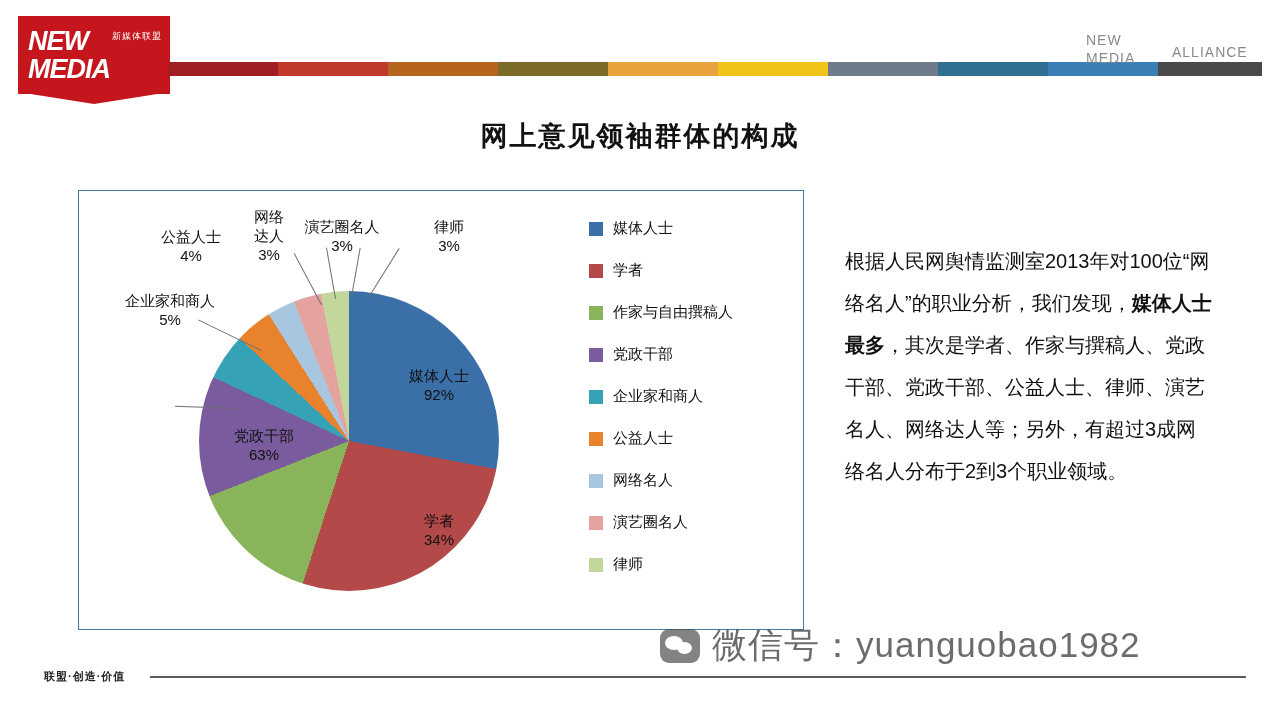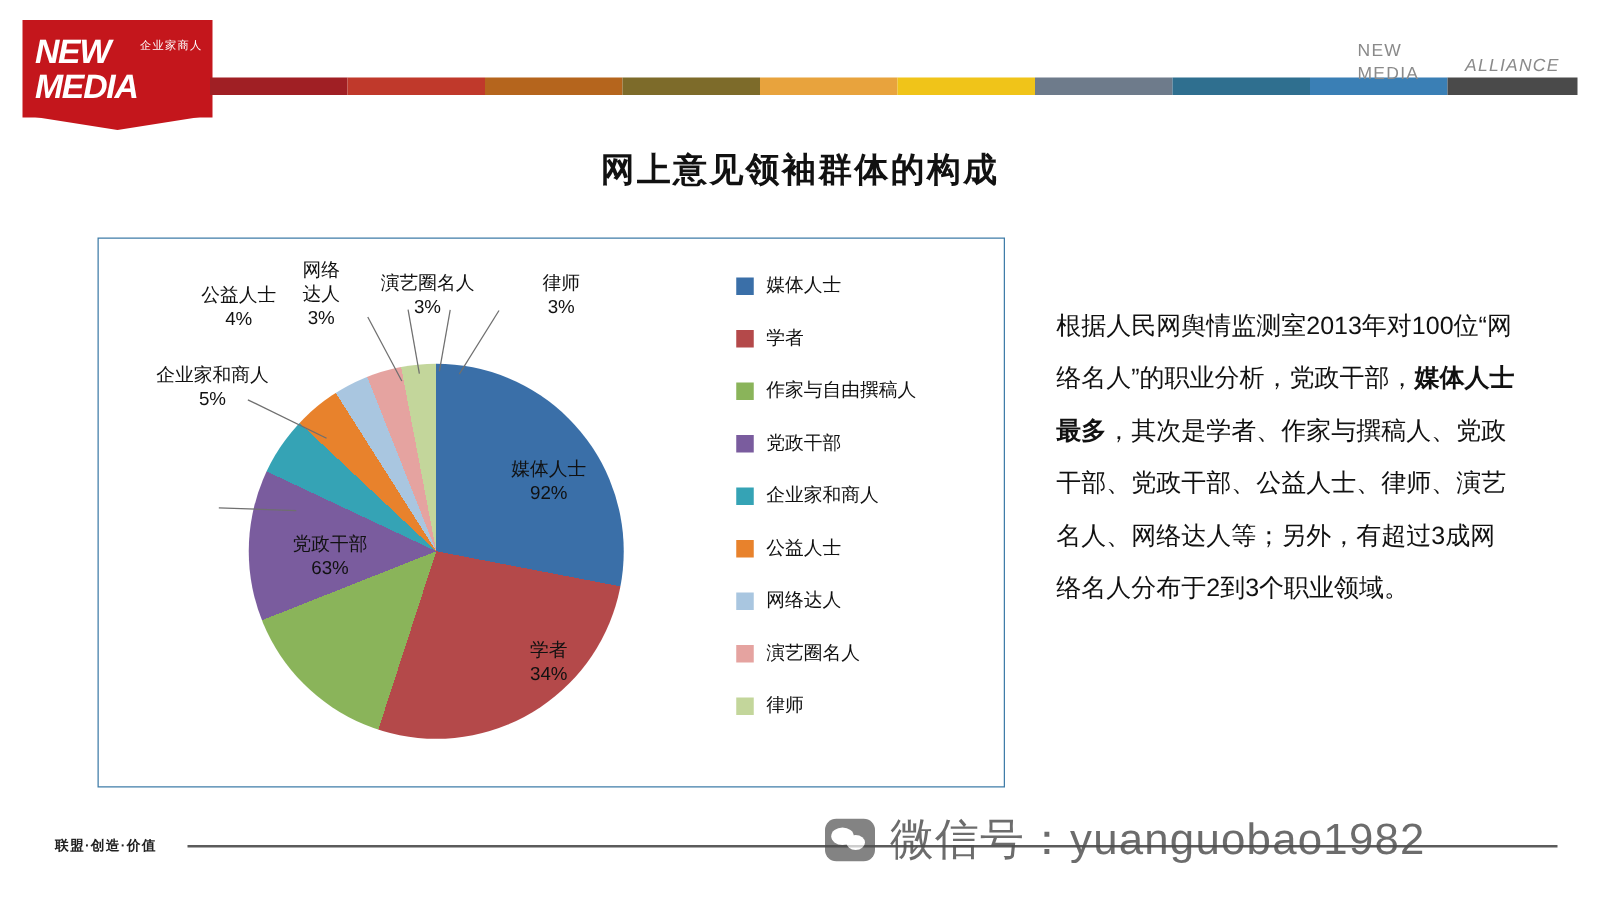--- a/index.html
+++ b/index.html
@@ -42,21 +42,21 @@
     border-right: 76px solid transparent;
     border-top: 12px solid #c4161c;
   }
 
   .bar-strip { position: absolute; top: 62px; left: 168px; height: 14px; width: 1094px; display: flex; }
   .bar-seg { height: 14px; }
 
   .brand-right { position: absolute; right: 18px; top: 30px; width: 220px; height: 34px; }
   .brand-new  { position: absolute; left: 44px; top: 2px;  font-size: 14px; color: #8a8a8a; letter-spacing: 1px; }
   .brand-media{ position: absolute; left: 44px; top: 20px; font-size: 14px; color: #8a8a8a; letter-spacing: 1px; }
-  .brand-alliance { position: absolute; left: 130px; top: 14px; font-size: 14px; color: #8a8a8a; letter-spacing: 1px; font-style: italic; }
+  .brand-alliance { position: absolute; left: 130px; top: 14px; font-size: 14px; color: #8a8a8a; letter-spacing: 1px; }
 
   
   .title {
     position: absolute; top: 118px; left: 0; width: 1280px;
     text-align: center;
     font-size: 27px; font-weight: bold; color: #111111;
     letter-spacing: 2px;
   }
 
   
@@ -96,21 +96,21 @@
     font-size: 11px; font-weight: bold; color: #222;
     letter-spacing: 1px;
   }
   .footer-rule {
     position: absolute; left: 150px; bottom: 42px;
     width: 1096px; height: 2px; background: #5b5b5b;
   }
 
   
   .watermark {
-    position: absolute; left: 660px; top: 648px;
+    position: absolute; left: 660px; top: 622px;
     display: flex; align-items: center;
     font-size: 35px; color: #4d4d4d; opacity: .82;
     letter-spacing: 1px;
   }
   .wechat-badge {
     width: 40px; height: 34px; border-radius: 9px;
     background: #4d4d4d; opacity: .85;
     margin-right: 12px; position: relative;
   }
   .wechat-badge:before, .wechat-badge:after {
@@ -119,21 +119,21 @@
   .wechat-badge:before { width: 18px; height: 14px; left: 5px; top: 7px; }
   .wechat-badge:after  { width: 15px; height: 12px; left: 17px; top: 13px; }
 </style>
 </head>
 <body>
 
 <div class="header">
   <div class="logo-box">
     <div class="logo-new">NEW</div>
     <div class="logo-media">MEDIA</div>
-    <div class="logo-cn">企业家商人</div>
+    <div class="logo-cn">新媒体联盟</div>
   </div>
 
   <div class="bar-strip">
     <div class="bar-seg" style="width:110px;background:#a01f24"></div>
     <div class="bar-seg" style="width:110px;background:#c0392b"></div>
     <div class="bar-seg" style="width:110px;background:#b5651d"></div>
     <div class="bar-seg" style="width:110px;background:#7d6b2a"></div>
     <div class="bar-seg" style="width:110px;background:#e8a33d"></div>
     <div class="bar-seg" style="width:110px;background:#f0c419"></div>
     <div class="bar-seg" style="width:110px;background:#6e7b8b"></div>
@@ -182,21 +182,21 @@
   </div>
   <div class="slice-label inner" style="left:130px;top:235px;width:110px;">
     <span>党政干部</span><br><span>63%</span>
   </div>
   <div class="slice-label" style="left:6px;top:100px;width:170px;">
     <span>企业家和商人</span><br><span>5%</span>
   </div>
   <div class="slice-label" style="left:62px;top:36px;width:100px;">
     <span>公益人士</span><br><span>4%</span>
   </div>
-  <div class="slice-label" style="left:148px;top:16px;width:60px;">
+  <div class="slice-label" style="left:160px;top:16px;width:60px;">
     <span>网络</span><br><span>达人</span><br><span>3%</span>
   </div>
   <div class="slice-label" style="left:208px;top:26px;width:110px;">
     <span>演艺圈名人</span><br><span>3%</span>
   </div>
   <div class="slice-label" style="left:330px;top:26px;width:80px;">
     <span>律师</span><br><span>3%</span>
   </div>
 
   <div class="legend">
@@ -219,35 +219,35 @@
     <div class="legend-item">
       <span class="legend-swatch" style="background:#35a3b5"></span>
       <span class="legend-text">企业家和商人</span>
     </div>
     <div class="legend-item">
       <span class="legend-swatch" style="background:#e8822c"></span>
       <span class="legend-text">公益人士</span>
     </div>
     <div class="legend-item">
       <span class="legend-swatch" style="background:#a9c6e0"></span>
-      <span class="legend-text">网络达人</span>
+      <span class="legend-text">网络名人</span>
     </div>
     <div class="legend-item">
       <span class="legend-swatch" style="background:#e5a3a0"></span>
       <span class="legend-text">演艺圈名人</span>
     </div>
     <div class="legend-item">
       <span class="legend-swatch" style="background:#c3d69b"></span>
       <span class="legend-text">律师</span>
     </div>
   </div>
 </div>
 
 <div class="side-text">
-  <span>根据人民网舆情监测室2013年对100位“网络名人”的职业分析，党政干部，</span><b>媒体人士最多</b><span>，其次是学者、作家与撰稿人、党政干部、党政干部、公益人士、律师、演艺名人、网络达人等；另外，有超过3成网络名人分布于2到3个职业领域。</span>
+  <span>根据人民网舆情监测室2013年对100位“网络名人”的职业分析，我们发现，</span><b>媒体人士最多</b><span>，其次是学者、作家与撰稿人、党政干部、党政干部、公益人士、律师、演艺名人、网络达人等；另外，有超过3成网络名人分布于2到3个职业领域。</span>
 </div>
 
 <div class="footer-text">联盟·创造·价值</div>
 <div class="footer-rule"></div>
 
 <div class="watermark">
   <span class="wechat-badge"></span>
   <span>微信号：yuanguobao1982</span>
 </div>
 

